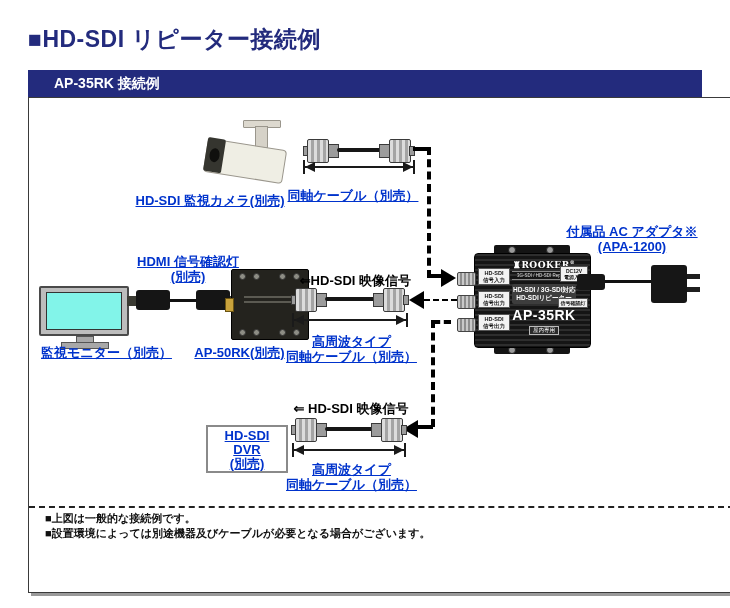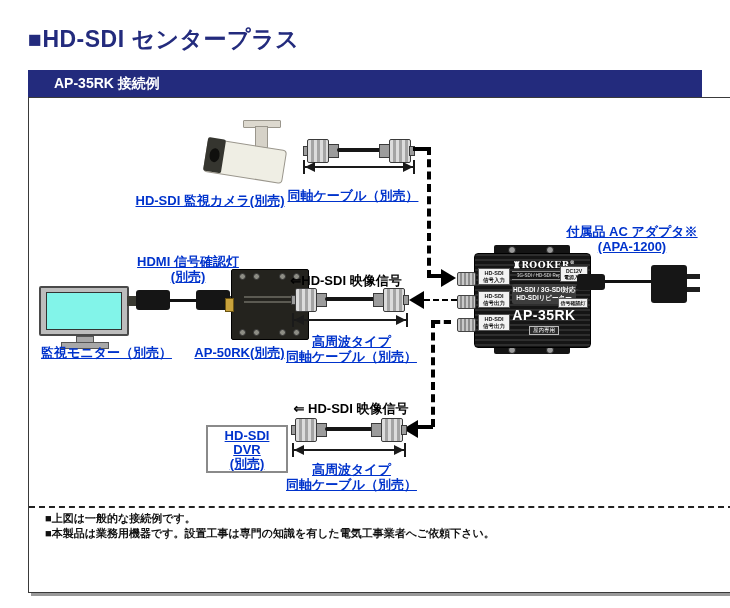--- a/index.html
+++ b/index.html
@@ -118,21 +118,21 @@
   .sep{position:absolute;left:0;right:0;top:408px;border-top:2px dashed #222;}
   .notes{position:absolute;left:16px;top:413px;right:6px;}
   .notes div{font-size:11px;line-height:15px;font-weight:bold;color:#111;white-space:nowrap;}
   .notes .link{font-size:11px;}
 </style>
 </head>
 <body>
 
 <div class="page">
 
-  <div class="title">■HD-SDI センタープラス</div>
+  <div class="title">■HD-SDI リピーター接続例</div>
 
   <div class="hdr">
     <span>AP-35RK 接続例</span>
   </div>
 
   <div class="box">
 
     <div class="camera">
       <div class="cam-plate"></div>
       <div class="cam-arm"></div>
@@ -200,21 +200,21 @@
       <div class="screw s6"></div>
       <div class="screw s7"></div>
       <div class="screw s8"></div>
       <div class="ap50-ridge r1"></div>
       <div class="ap50-ridge r2"></div>
       <div class="ap50-port-l"></div>
       <div class="ap50-port-r"></div>
     </div>
     <div class="abs ctr lbl13" style="left:158px;top:247px;width:105px;"><span class="link">AP-50RK(別売)</span></div>
 
-    <div class="abs ctr blk lbl13" style="left:252px;top:175px;width:130px;">⇐HD-SDI 映像信号</div>
+    <div class="abs ctr blk lbl13" style="left:252px;top:175px;width:130px;text-align:right;">⇐HD-SDI 映像信号</div>
     <div class="coax" style="left:262px;top:190px;width:118px;">
       <div class="nub-l"></div>
       <div class="body-l"></div>
       <div class="neck-l"></div>
       <div class="wire"></div>
       <div class="neck-r"></div>
       <div class="body-r"></div>
       <div class="nub-r"></div>
     </div>
     <div class="measure" style="left:263px;top:215px;width:116px;">
@@ -313,17 +313,17 @@
       <div><span class="link">(別売)</span></div>
     </div>
     <div class="abs ctr" style="left:250px;top:364px;width:145px;">
       <div class="lbl13"><span class="link">高周波タイプ</span></div>
       <div class="lbl13"><span class="link">同軸ケーブル（別売）</span></div>
     </div>
 
     <div class="sep"></div>
     <div class="notes">
       <div>■上図は一般的な接続例です。</div>
-      <div>■本製品は業務用機器です。設置工事は専門の知識を有した電気工事業者へご依頼下さい。</div>
+      <div>■設置環境によっては別途機器及びケーブルが必要となる場合がございます。</div>
     </div>
 
   </div>
 </div>
 
 </body></html>

